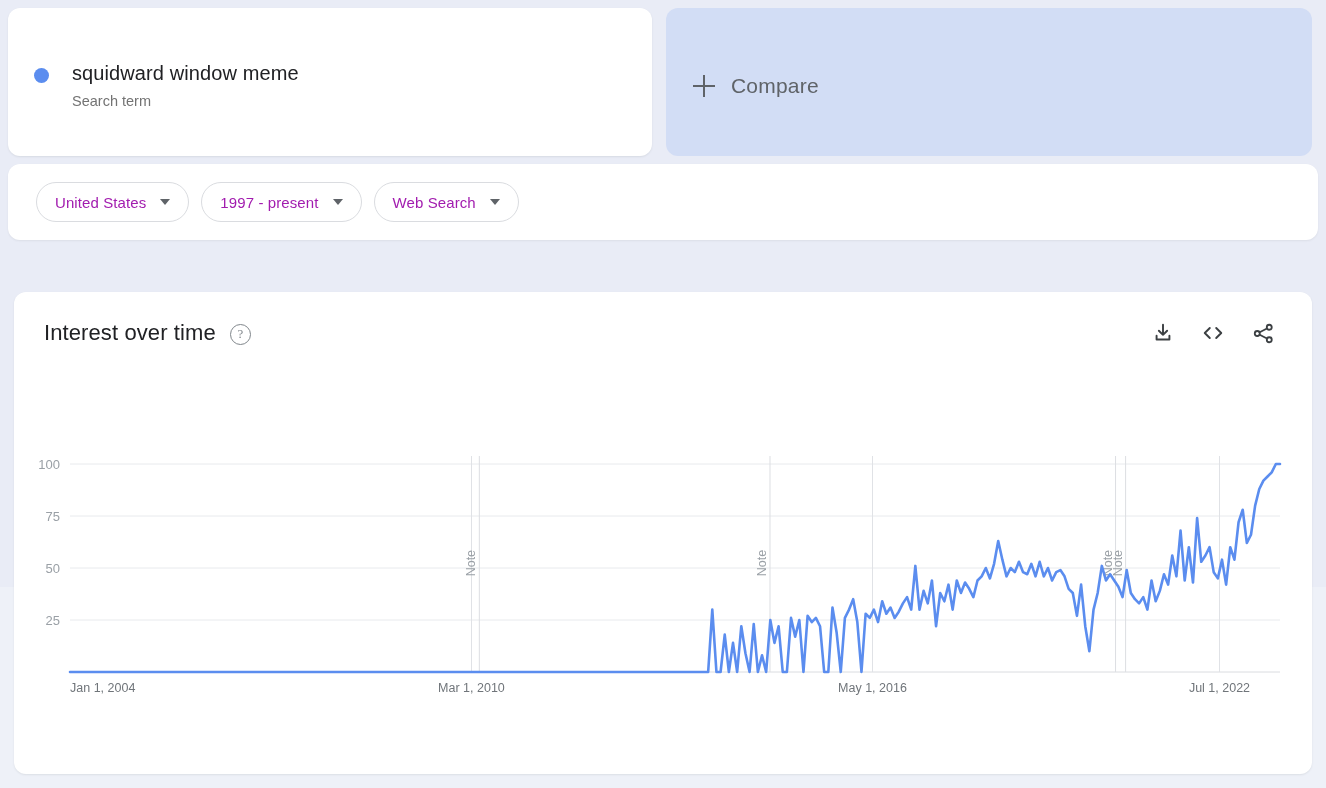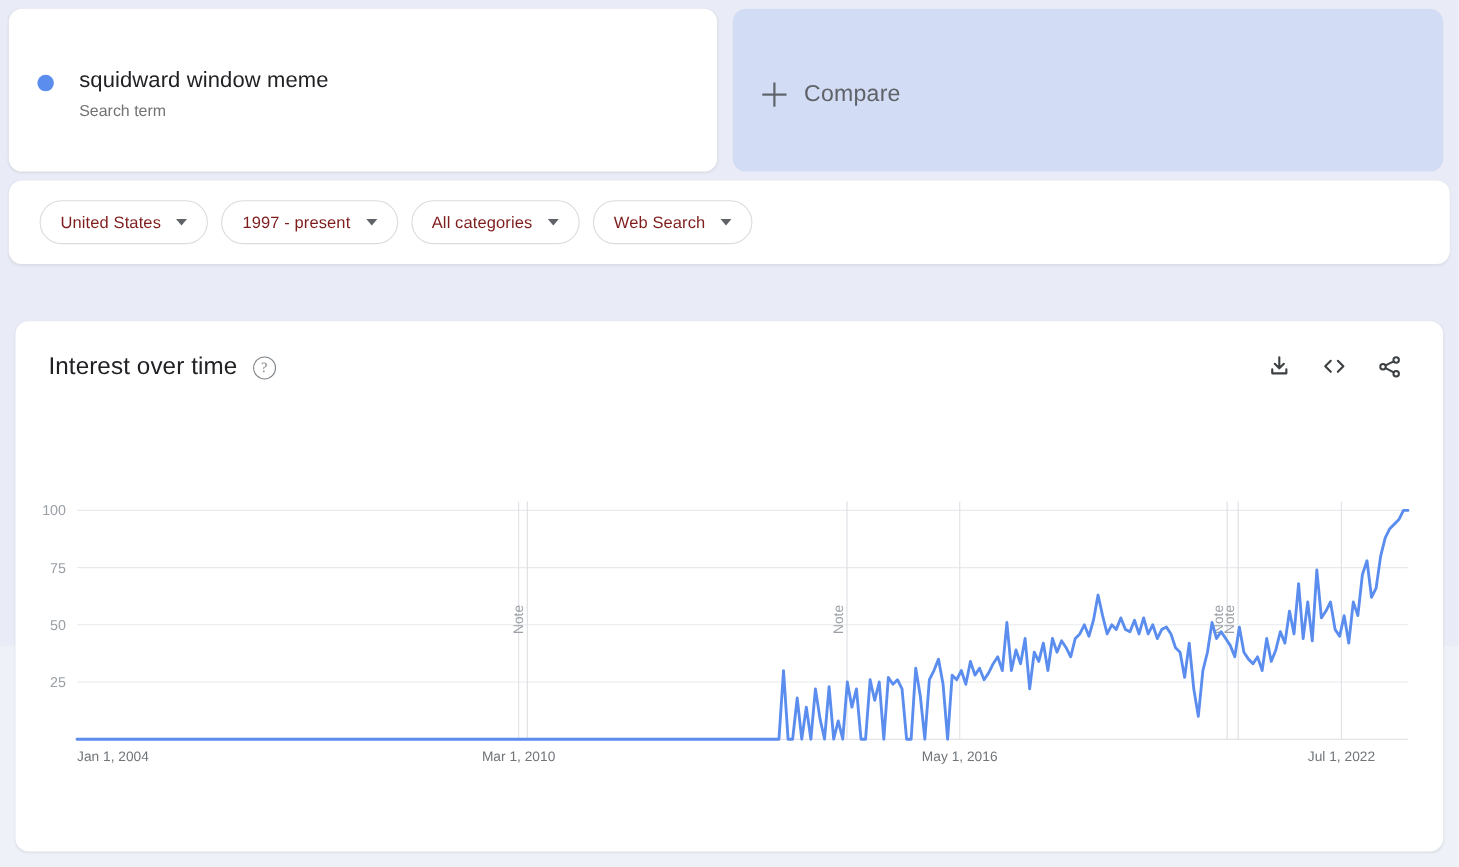--- a/index.html
+++ b/index.html
@@ -116,21 +116,21 @@
     border-radius: 20px;
     display: flex;
     align-items: center;
     padding: 0 18px;
     background: #fff;
     cursor: pointer;
     white-space: nowrap;
   }
   .chip-label {
     font-size: 15px;
-    color: #7f1d1d;
+    color: #a21caf;
     letter-spacing: 0.1px;
   }
   .caret {
     width: 0; height: 0;
     border-left: 5.5px solid transparent;
     border-right: 5.5px solid transparent;
     border-top: 6.5px solid #5f6368;
     margin-left: 14px;
   }
 
@@ -227,24 +227,20 @@
     </div>
   </div>
 
   <div class="filter-bar">
     <div class="chip">
       <span class="chip-label">United States</span>
       <span class="caret"></span>
     </div>
     <div class="chip">
       <span class="chip-label">1997 - present</span>
-      <span class="caret"></span>
-    </div>
-    <div class="chip">
-      <span class="chip-label">All categories</span>
       <span class="caret"></span>
     </div>
     <div class="chip">
       <span class="chip-label">Web Search</span>
       <span class="caret"></span>
     </div>
   </div>
 
   <div class="chart-card">
 

